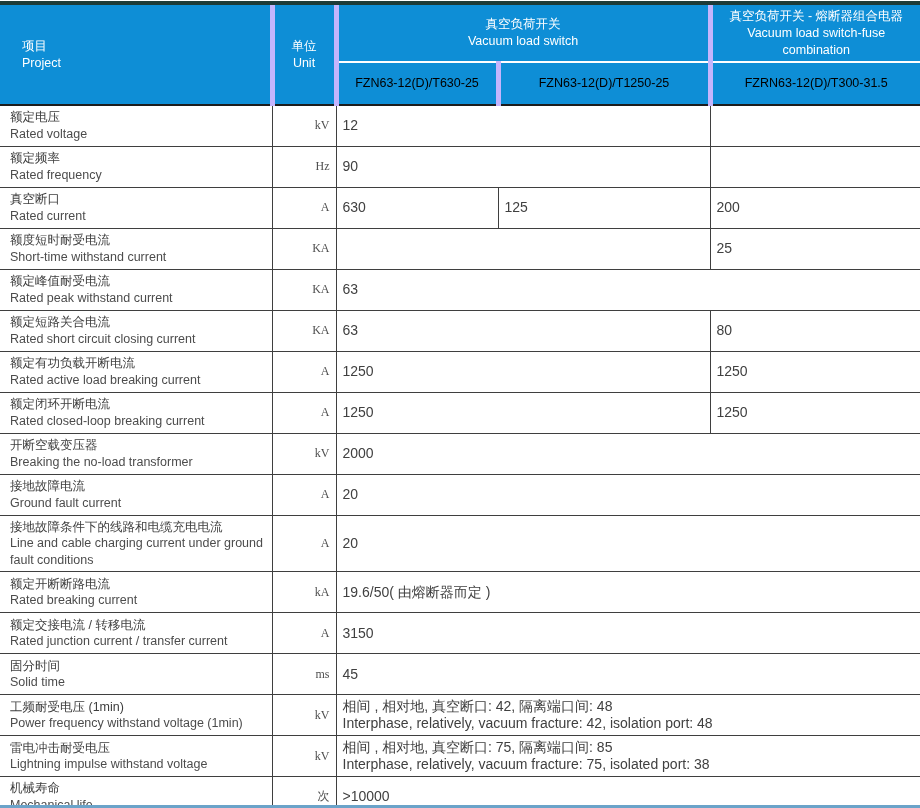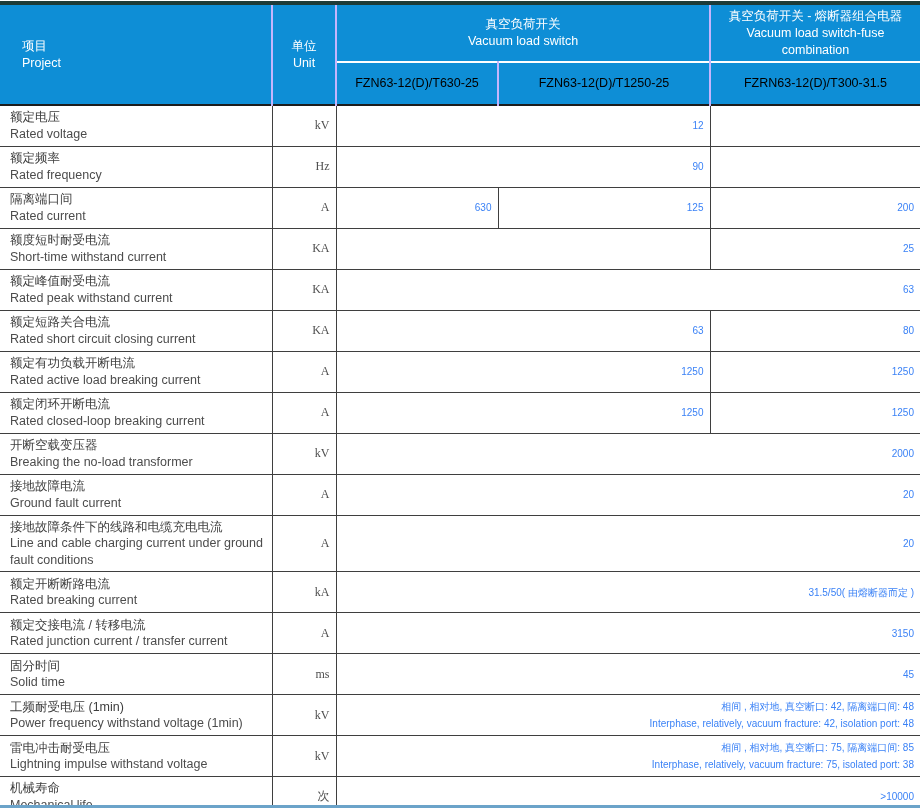--- a/index.html
+++ b/index.html
@@ -36,21 +36,21 @@
   thead th {
     background: #0e8ed6;
     color: #ffffff;
     font-weight: normal;
     font-size: 12.5px;
     line-height: 17px;
     padding: 2px 6px;
     vertical-align: middle;
     border: 0;
   }
-  thead th.sep-r { border-right: 2px solid #c4b5fd; }
+  thead th.sep-r { border-right: 5px solid #c4b5fd; }
   thead tr.group-row th { height: 52px; }
   thead tr.model-row th { height: 37px; border-top: 2px solid #ffffff; color: #000000; }
   thead th.th-project { text-align: left; padding-left: 22px; }
   thead th.th-unit, thead th.th-group, thead th.th-model { text-align: center; }
   thead tr.group-row th, thead th.th-project, thead th.th-unit { border-bottom: 0; }
   table.spec thead { border-bottom: 2.5px solid #1c1c1c; }
 
   
   tbody td {
     height: 41px;
@@ -71,24 +71,24 @@
   td.label-cell .zh { color: #3e3e3e; }
   td.label-cell .en { color: #4c4c4c; }
   td.unit-cell {
     text-align: right;
     border-right: 1.5px solid #3f3f3f;
     color: #4f4f4f;
     font-size: 12px;
     font-family: Liberation Serif, serif;
   }
   td.value-cell {
-    text-align: right;
+    text-align: left;
     border-right: 1.5px solid #3f3f3f;
-    color: #3b82f6;
-    font-size: 10px;
+    color: #404040;
+    font-size: 14px;
     line-height: 17px;
   }
   td.value-cell:last-child { border-right: 0; }
 </style>
 </head>
 <body>
 
 <div class="page">
   <div class="top-rule"></div>
 
@@ -143,21 +143,21 @@
             <div class="en">Rated frequency</div>
           </td>
           <td class="unit-cell">Hz</td>
           <td class="value-cell" colspan="2">
             <div>90</div>
           </td>
           <td class="value-cell" colspan="1"></td>
         </tr>
         <tr>
           <td class="label-cell">
-            <div class="zh">隔离端口间</div>
+            <div class="zh">真空断口</div>
             <div class="en">Rated current</div>
           </td>
           <td class="unit-cell">A</td>
           <td class="value-cell" colspan="1">
             <div>630</div>
           </td>
           <td class="value-cell" colspan="1">
             <div>125</div>
           </td>
           <td class="value-cell" colspan="1">
@@ -254,21 +254,21 @@
             <div>20</div>
           </td>
         </tr>
         <tr>
           <td class="label-cell">
             <div class="zh">额定开断断路电流</div>
             <div class="en">Rated breaking current</div>
           </td>
           <td class="unit-cell">kA</td>
           <td class="value-cell" colspan="3">
-            <div>31.5/50( 由熔断器而定 )</div>
+            <div>19.6/50( 由熔断器而定 )</div>
           </td>
         </tr>
         <tr>
           <td class="label-cell">
             <div class="zh">额定交接电流 / 转移电流</div>
             <div class="en">Rated junction current / transfer current</div>
           </td>
           <td class="unit-cell">A</td>
           <td class="value-cell" colspan="3">
             <div>3150</div>

